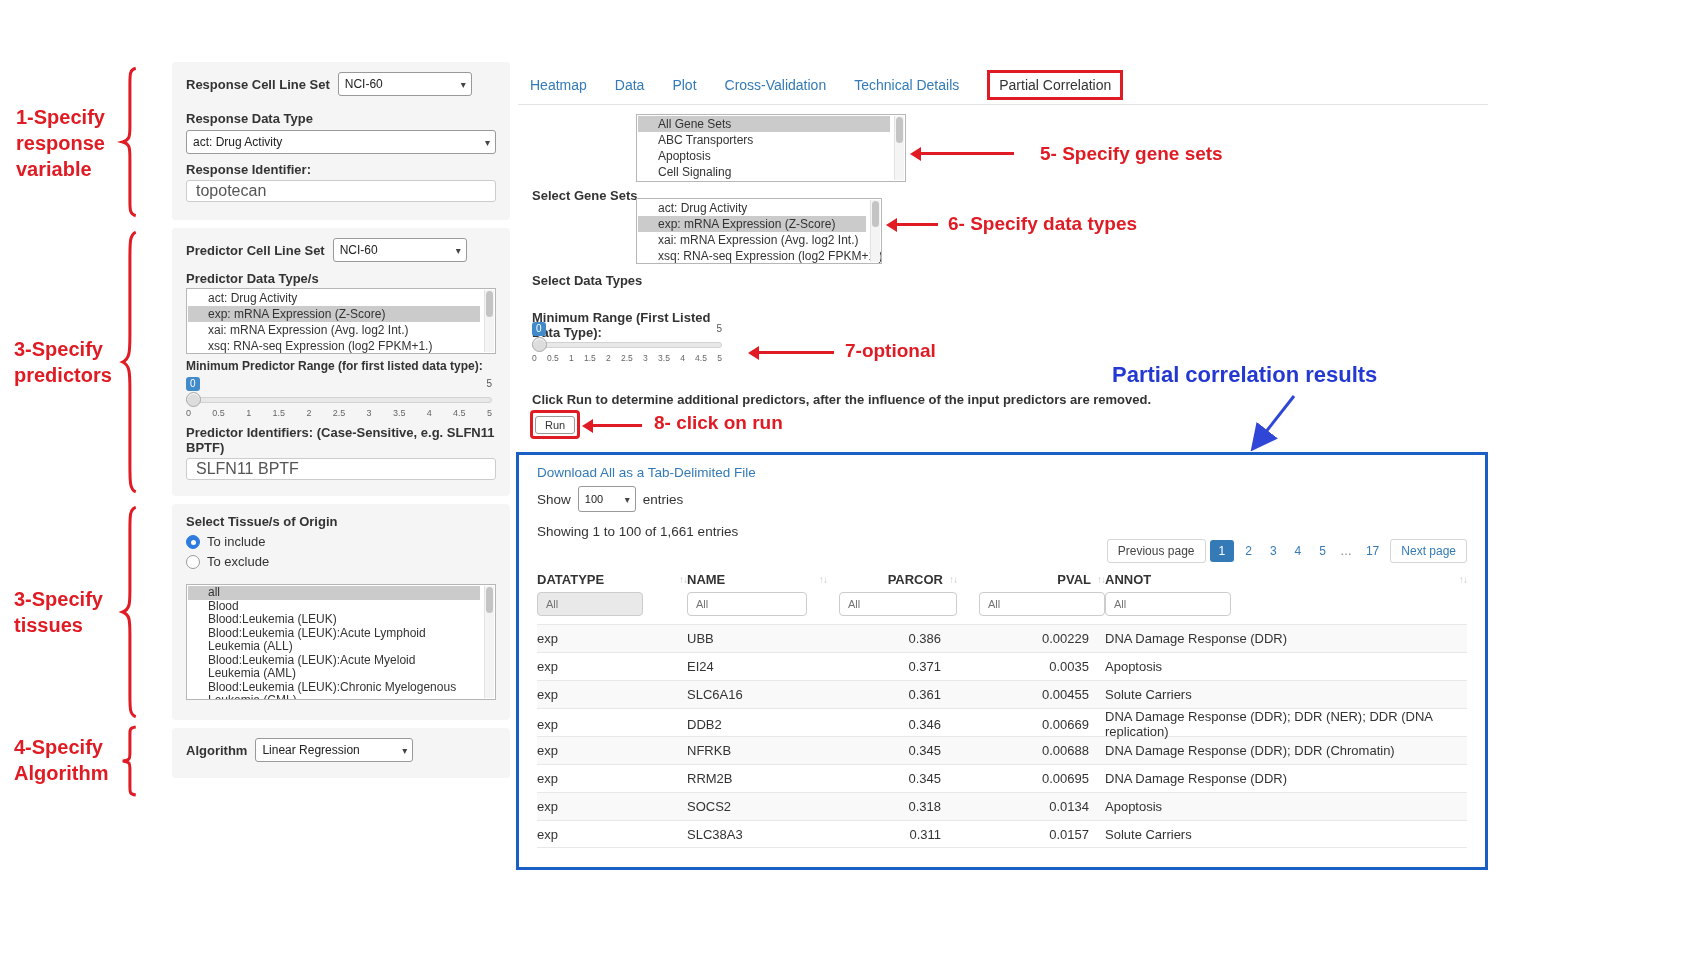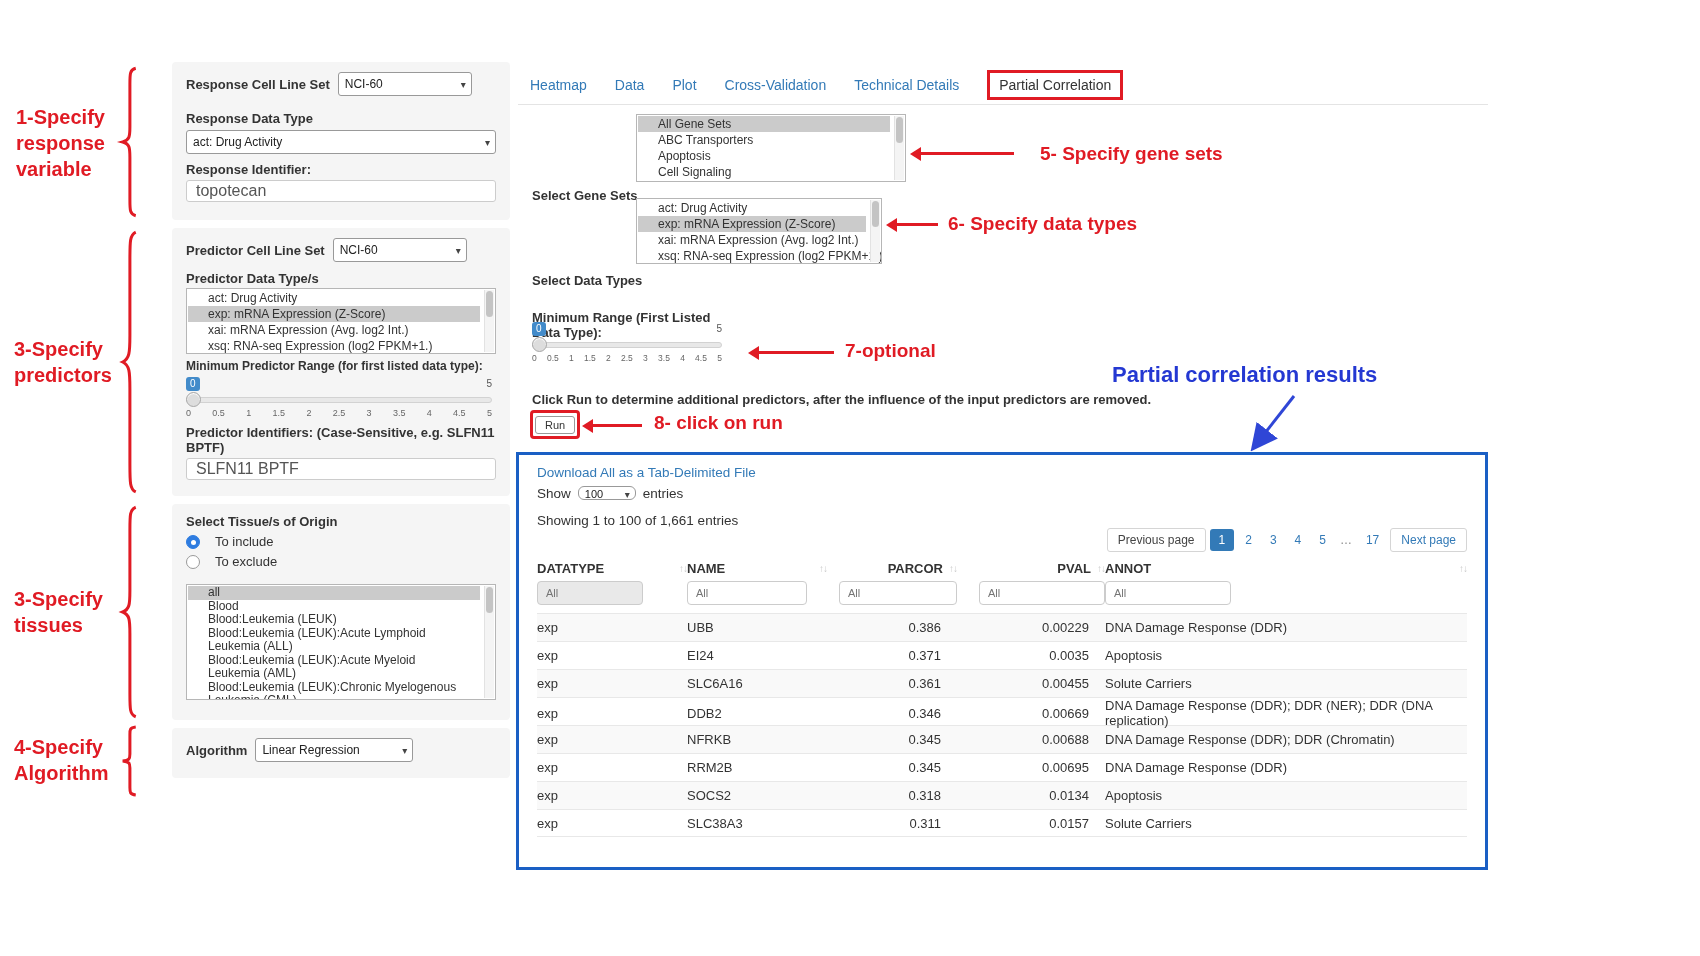--- a/index.html
+++ b/index.html
@@ -21,34 +21,34 @@
   .txt { width:100%; height:22px; border:1px solid #ccc; border-radius:3px; font-size:16px;
          color:#555; padding:0 9px; background:#fff; font-family:inherit; }
 
   .sel-wrap { position:relative; display:inline-block; }
   .sel-wrap.block { display:block; }
   .sel-wrap::after { content:"▾"; position:absolute; right:6px; top:50%; transform:translateY(-50%);
                      font-size:10px; color:#444; pointer-events:none; }
   select.sel { appearance:none; -webkit-appearance:none; border:1px solid #999; border-radius:3px;
                background:#fff; font-size:12px; padding:2px 18px 2px 6px; font-family:inherit;
                color:#222; height:24px; width:100%; }
-  select.sel.small { height:14px; font-size:11px; padding:1px 16px 1px 6px;border-radius:6px; }
+  select.sel.small { height:26px; font-size:11px; padding:1px 16px 1px 6px; }
 
   .listbox { position:relative; background:#fff; border:1px solid #b6b6b6; font-size:12px; color:#333;
              line-height:16px; padding:1px 15px 1px 1px; overflow:hidden; }
   .listbox.abs { position:absolute; }
   .listbox .opt { padding:0 20px; white-space:nowrap; cursor:default; }
   .listbox .opt.selected { background:#cbcbcb; }
   .listbox.wrap .opt { white-space:normal; line-height:13.5px; }
   .fake-scroll { position:absolute; top:1px; right:1px; bottom:1px; width:10px; background:#f4f4f4;
                  border-left:1px solid #e2e2e2; }
   .fake-scroll .thumb { position:absolute; top:1px; left:1px; width:7px; height:26px; border-radius:4px;
                         background:#c4c4c4; }
 
-  .radio-row { display:flex; align-items:center; gap:15px; margin-top:5px; font-size:13px; color:#333; }
+  .radio-row { display:flex; align-items:center; gap:7px; margin-top:5px; font-size:13px; color:#333; }
   .radio { width:14px; height:14px; border-radius:50%; border:1px solid #999; background:#fff;
            display:inline-block; position:relative; flex:0 0 auto; }
   .radio.checked { background:#2e7ce0; border-color:#2e7ce0; }
   .radio.checked::after { content:""; position:absolute; left:4px; top:4px; width:5px; height:5px;
                           background:#fff; border-radius:50%; }
 
   
   .irs { position:relative; height:48px; }
   .irs.abs { position:absolute; }
   .irs-badge { position:absolute; left:0; top:2px; background:#428bca; color:#fff; font-size:10px;

